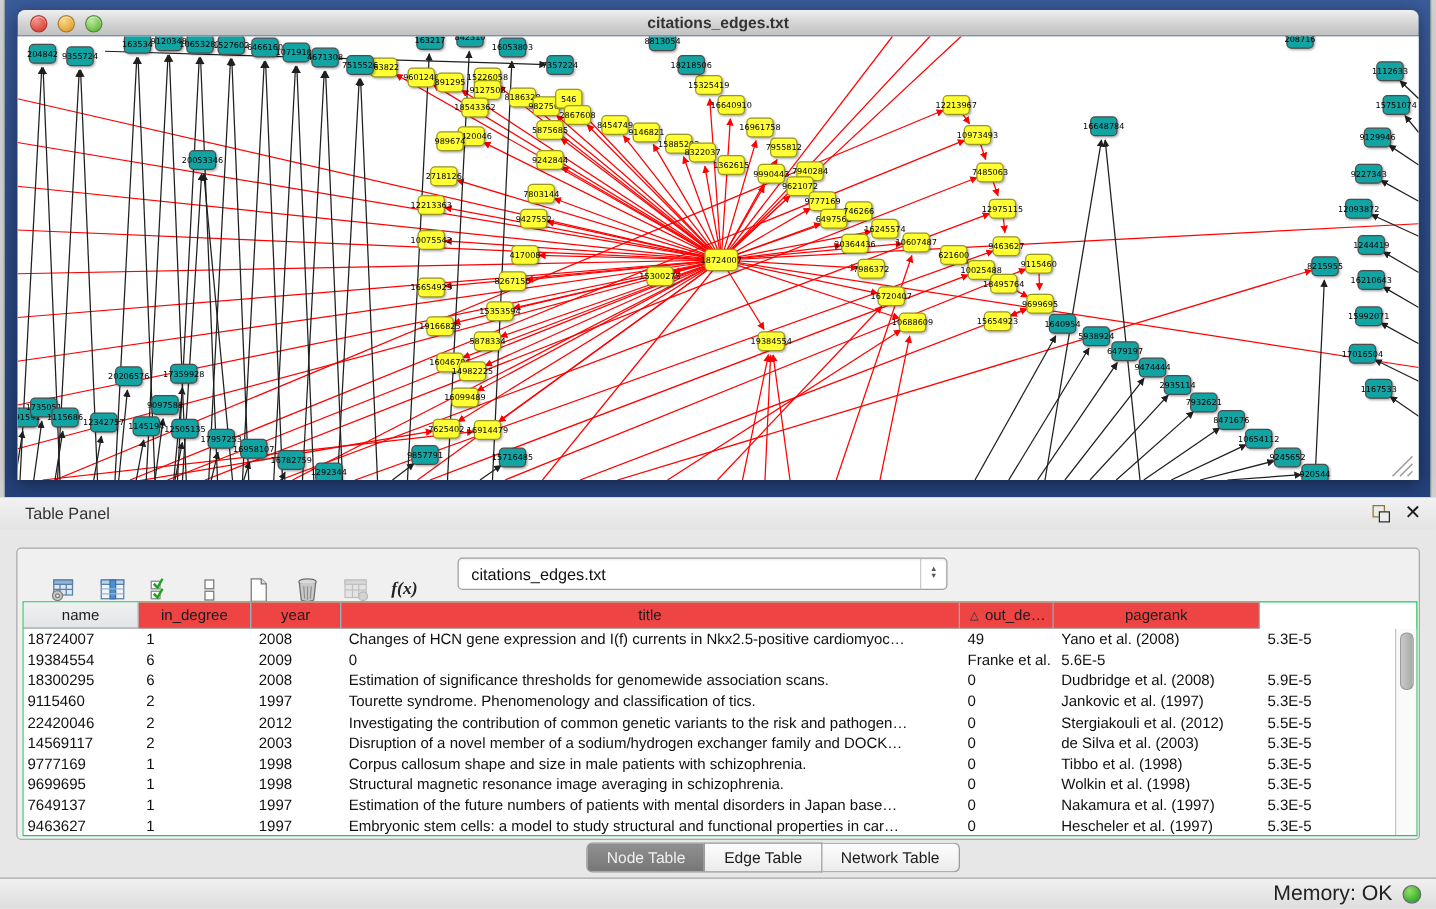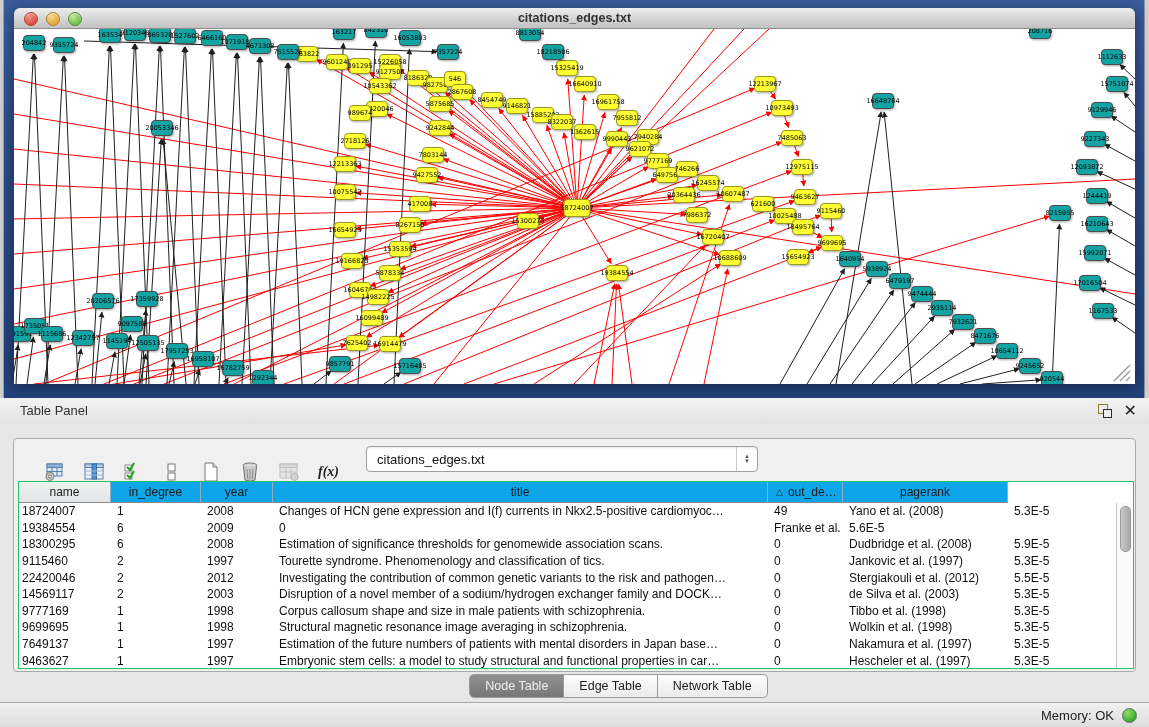--- a/index.html
+++ b/index.html
@@ -39,37 +39,37 @@
                 background:linear-gradient(180deg,#f2f2f2,#e3e3e3);position:relative;}
   .ph-icons{position:absolute;right:12px;top:0;height:26px;display:flex;align-items:center;gap:12px;}
   .float-icon{width:14px;height:14px;position:relative;cursor:pointer;}
   .float-icon .b1{position:absolute;left:0;top:0;width:8px;height:8px;border:1.4px solid #8a7a2e;}
   .float-icon .b2{position:absolute;right:0;bottom:0;width:7px;height:7px;border:1.6px solid #2c2c2c;background:#ededed;}
   .close-x{font-size:16px;font-weight:700;color:#1a1a1a;cursor:pointer;line-height:14px;}
 
   .inner-box{position:absolute;left:13px;top:40px;width:1121px;height:232px;
              background:#f0f0f0;border:1px solid #a9a9a9;border-radius:4px;}
   .toolbar{height:40px;display:flex;align-items:center;padding-left:26px;gap:13px;}
-  .tbtn{width:26px;height:26px;display:flex;align-items:center;justify-content:flex-end;cursor:pointer;margin-top:25px;}
+  .tbtn{width:26px;height:26px;display:flex;align-items:center;justify-content:flex-start;cursor:pointer;margin-top:25px;}
   .tbtn.disabled{opacity:.55;}
   .fx{font-family:"Liberation Serif","DejaVu Serif",serif;font-style:italic;font-weight:700;
       font-size:14px;color:#222;}
   .combo{margin-left:14px;width:390px;height:24px;background:#fff;border:1px solid #9f9f9f;
          border-radius:4px;display:flex;align-items:center;position:relative;cursor:pointer;
          box-shadow:inset 0 1px 2px rgba(0,0,0,.08);}
   .combo-text{padding-left:10px;font-size:13px;color:#111;}
   .combo-arrows{position:absolute;right:0;top:0;width:20px;height:100%;border-left:1px solid #c9c9c9;
                 display:flex;flex-direction:column;align-items:center;justify-content:center;
                 font-size:6px;color:#555;line-height:5px;}
 
   .table-area{position:absolute;left:4px;top:42px;width:1116px;height:188px;background:#fff;
               border:1px solid #22c55e;box-sizing:border-box;}
   .grid7{display:grid;grid-template-columns:92px 90px 72px 495px 75px 165px 109px;}
   .thead{height:21px;}
-  .hcell{background:#0ea5e9;border-right:1px solid #93aebd;border-bottom:1px solid #8a8a8a;
+  .hcell{background:#ef4444;border-right:1px solid #93aebd;border-bottom:1px solid #8a8a8a;
          font-size:12px;color:#1b1b1b;display:flex;align-items:center;justify-content:center;
          cursor:pointer;white-space:nowrap;overflow:hidden;}
   .hcell.first{background:linear-gradient(180deg,#f0f0f0,#e2e6e8);}
   .hcell.sorted{justify-content:flex-start;padding-left:8px;}
   .hcell .tri{font-size:9px;margin-right:5px;color:#14384d;}
   .tbody{position:absolute;left:0;top:21px;right:16px;bottom:0;overflow:hidden;background:#fff;}
   .trow{height:16.6px;cursor:default;}
   .tcell{font-size:12px;color:#101010;white-space:nowrap;overflow:hidden;padding-left:6px;
          display:flex;align-items:center;}
   .tcell.c0{padding-left:3px;}
@@ -81,21 +81,21 @@
   .tabbar{position:absolute;left:0;top:276px;width:100%;display:flex;justify-content:center;padding-left:44px;}
   .seg{height:22px;line-height:22px;padding:0 15px;font-size:12.5px;border:1px solid #9b9b9b;
        border-left:none;background:linear-gradient(180deg,#fdfdfd,#ebebeb);color:#1c1c1c;cursor:pointer;}
   .seg.first{border-left:1px solid #9b9b9b;border-radius:5px 0 0 5px;}
   .seg.last{border-radius:0 5px 5px 0;}
   .seg.active{background:linear-gradient(180deg,#909090,#777777);color:#f0f0f0;}
 
   .statusbar{position:absolute;left:0;bottom:0;width:100%;height:24px;
              background:linear-gradient(180deg,#f1f1f1,#dddddd);border-top:1px solid #a8a8a8;
              display:flex;align-items:center;justify-content:flex-end;}
-  .mem-label{font-size:13px;color:#222;margin-right:8px;}
+  .mem-label{font-size:17px;color:#222;margin-right:8px;}
   .mem-dot{width:13px;height:13px;border-radius:50%;margin-right:12px;
            background:radial-gradient(circle at 35% 30%,#8fe261,#36a92f 75%);border:1px solid #6a6a6a;}
 </style>
 </head>
 <body>
 
 <div class="desktop">
   <div class="edge-strip left"></div>
   <div class="edge-strip right"></div>
 

